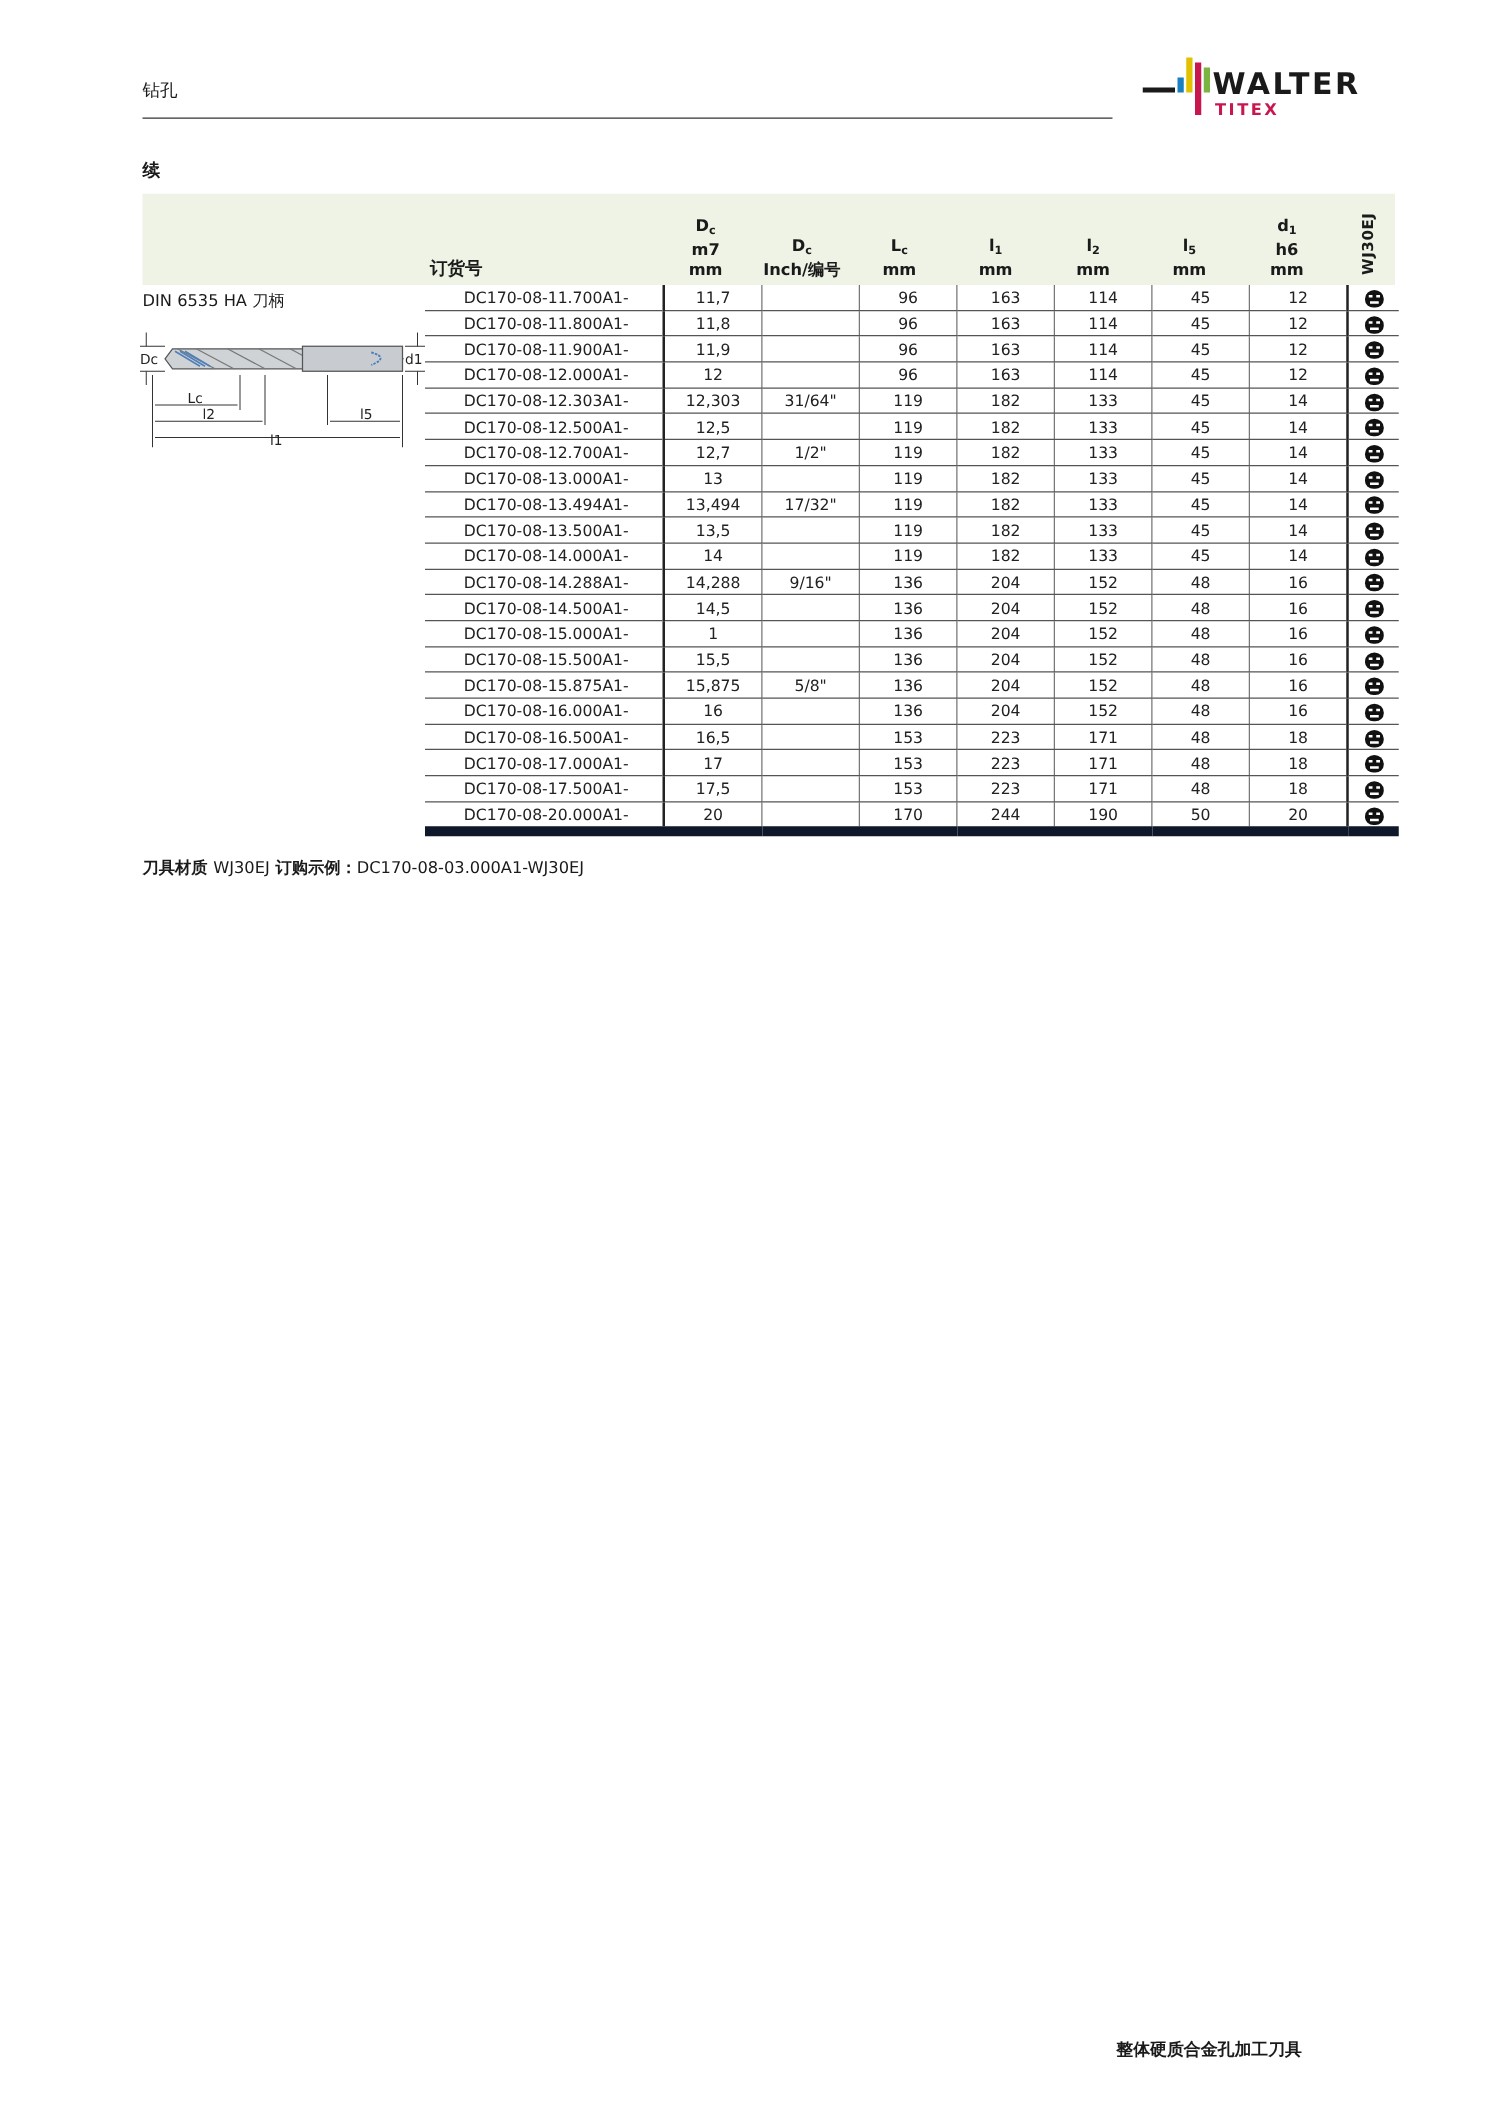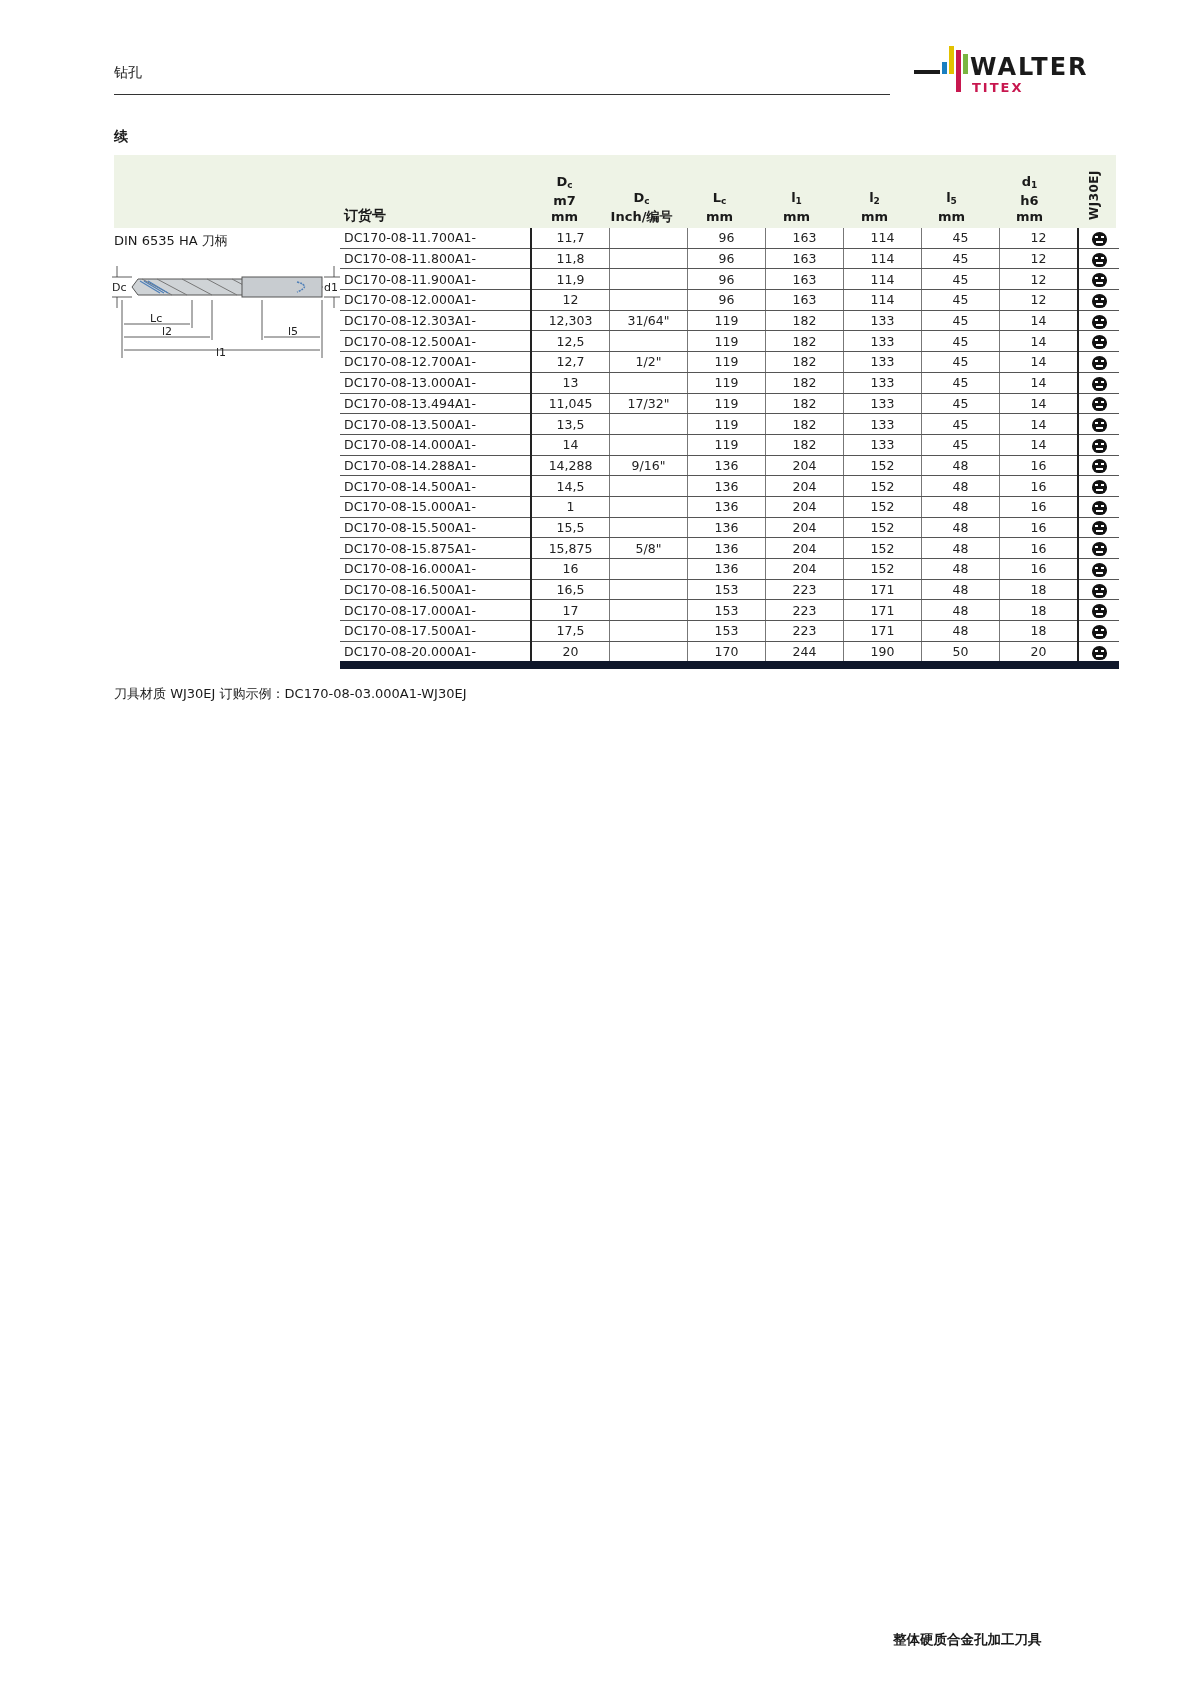--- a/index.html
+++ b/index.html
@@ -15,30 +15,30 @@
   .th sub { font-size:9px; vertical-align:-2px; }
   .th-order { left:344px; top:207px; font-size:14px; font-weight:bold; }
   .th-vert { left:1082px; top:170px; width:24px; height:52px; }
   .th-vert span { display:block; transform:rotate(-90deg); transform-origin:center; position:absolute; left:-14px; top:18px; width:52px; text-align:center; font-size:12px; font-weight:bold; letter-spacing:0.5px; }
 
   .shank-label { left:114px; top:232px; font-size:13px; }
 
   table.data { position:absolute; left:340px; top:228px; border-collapse:collapse; font-size:12.5px; font-family:"DejaVu Sans", sans-serif; }
   table.data td { height:19.7px; padding:0; border-bottom:1px solid #555; text-align:center; line-height:19px; color:#222; }
   table.data tr:last-child td { border-bottom:8px solid #0f172a; }
-  table.data td.code { width:186px; text-align:left; padding-left:4px; border-right:2px solid #222; }
+  table.data td.code { width:186px; text-align:center; padding-left:4px; border-right:2px solid #222; }
   table.data td.c { width:77px; border-right:1px solid #777; }
   table.data td.c.last { border-right:2px solid #222; }
   table.data td.ic { width:40px; }
   .grade { display:inline-block; width:15px; height:14px; background:#111; border-radius:50% 50% 45% 45%; position:relative; vertical-align:middle; }
   .grade:before { content:""; position:absolute; left:3px; top:4px; width:9px; height:2px; border-left:3px solid #fff; border-right:3px solid #fff; box-sizing:border-box; }
   .grade:after { content:""; position:absolute; left:4px; top:9px; width:7px; height:2px; background:#fff; }
 
   .footnote { left:114px; top:685px; font-size:13px; }
-  .footnote b { font-weight:normal; }
+  .footnote b { font-weight:bold; }
   .foot-title { left:893px; top:1631px; font-size:13.5px; font-weight:bold; }
   .page-num { left:1088px; top:1697px; font-size:13.5px; font-weight:bold; }
   .drawing { left:112px; top:258px; width:228px; height:100px; }
 </style>
 </head>
 <body>
 
 <div class="abs section-title">钻孔</div>
 <div class="abs header-rule"></div>
 
@@ -217,21 +217,21 @@
         <td class="c"></td>
         <td class="c">119</td>
         <td class="c">182</td>
         <td class="c">133</td>
         <td class="c">45</td>
         <td class="c last">14</td>
         <td class="ic"><span class="grade"></span></td>
       </tr>
       <tr>
         <td class="code">DC170-08-13.494A1-</td>
-        <td class="c">11,045</td>
+        <td class="c">13,494</td>
         <td class="c">17/32"</td>
         <td class="c">119</td>
         <td class="c">182</td>
         <td class="c">133</td>
         <td class="c">45</td>
         <td class="c last">14</td>
         <td class="ic"><span class="grade"></span></td>
       </tr>
       <tr>
         <td class="code">DC170-08-13.500A1-</td>

